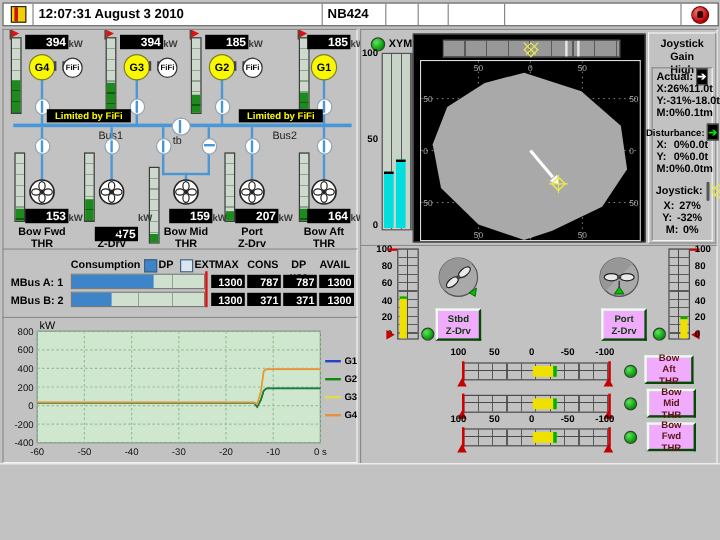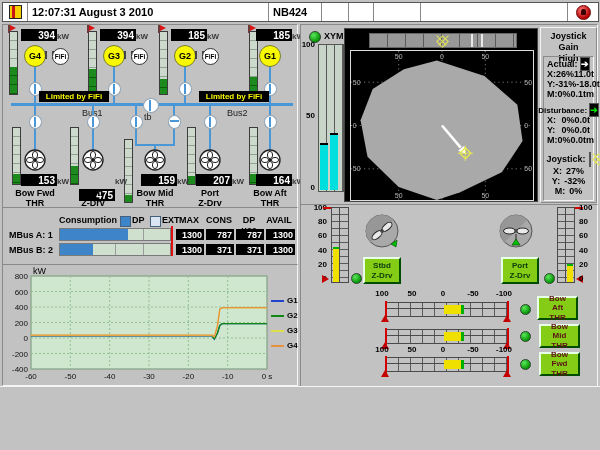--- a/index.html
+++ b/index.html
@@ -55,21 +55,21 @@
     display:flex;align-items:center;justify-content:flex-end;padding-right:2px;}
   .sq{position:absolute;width:9px;height:9px;border:1px solid #44607c;}
   
   .charttitle{position:absolute;width:100%;text-align:center;font:9px "Liberation Sans",sans-serif;color:#222;}
   .lrow{display:flex;align-items:center;height:15px;font:bold 8px "Liberation Sans",sans-serif;}
   .lsw{display:inline-block;width:13px;height:2px;margin-right:3px;}
   
   .btn{position:absolute;border:2px solid;border-color:#e8ffe8 #004c00 #004c00 #e8ffe8;
     display:flex;align-items:center;justify-content:center;text-align:center;
     font:bold 8px "Liberation Sans",sans-serif;line-height:1.2;cursor:default;}
-  .b-bright{background:#84cc16;color:#000;text-align:center;}
+  .b-bright{background:#f0abfc;color:#000;text-align:center;}
   .t-maroon{color:#5c1414;}
   .led{position:absolute;width:9px;height:9px;border-radius:50%;border:1px solid #2d442d;
     background:radial-gradient(circle at 35% 32%,#5ce85c,#009000 75%);}
   
   .jblack{position:absolute;background:#000;border:1px solid #444;}
   .slider{position:absolute;background:
     repeating-linear-gradient(90deg,#989898 0 17px,#5a5a5a 17px 18px);border:1px solid #666;}
   .sdiv{position:absolute;top:0;bottom:0;width:2px;background:#e8e8e8;}
   .diam{position:absolute;width:7px;height:7px;border:1.5px solid #e8e850;transform:rotate(45deg);background:transparent;}
   .diam::before{content:"";position:absolute;left:-5px;top:2.5px;width:14px;height:1px;background:#e8e850;}

